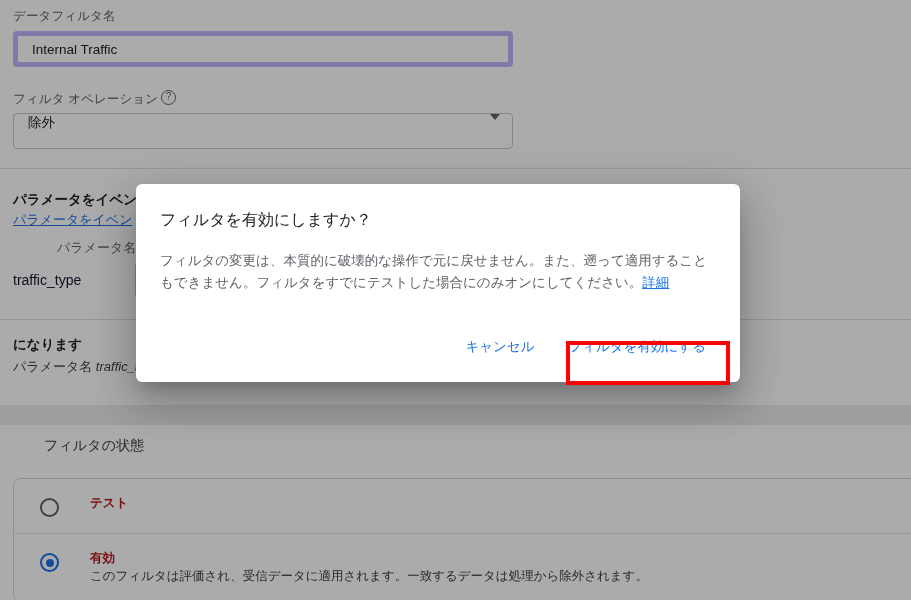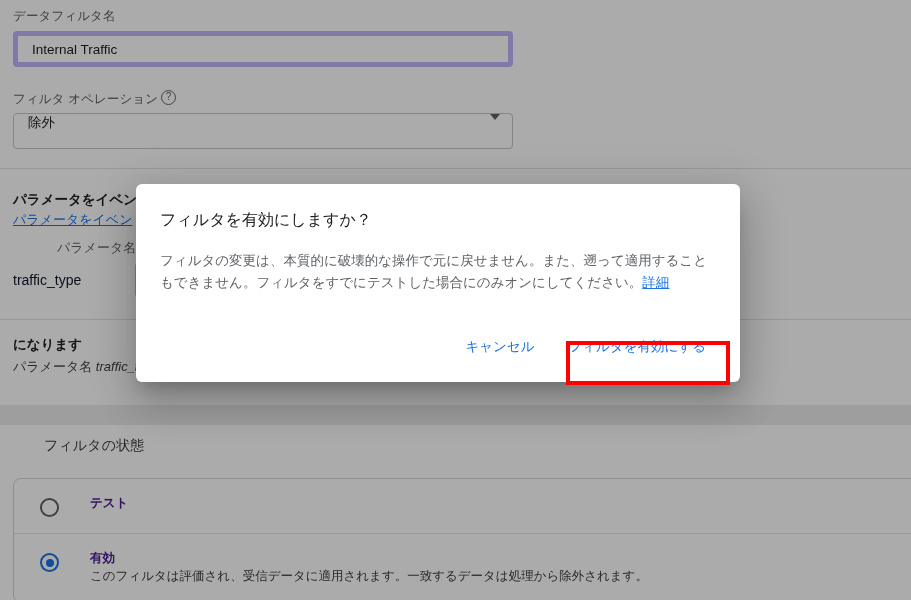--- a/index.html
+++ b/index.html
@@ -199,21 +199,21 @@
     background: #1a73e8;
   }
 
   .radio-body {
     margin-left: 31px;
     min-width: 0;
   }
   .radio-title {
     font-size: 12.5px;
     font-weight: bold;
-    color: #4c1d95;
+    color: #b91c1c;
     line-height: 17px;
   }
   .radio-desc {
     font-size: 12.5px;
     color: #3c4043;
     line-height: 19px;
     white-space: nowrap;
   }
 
   

